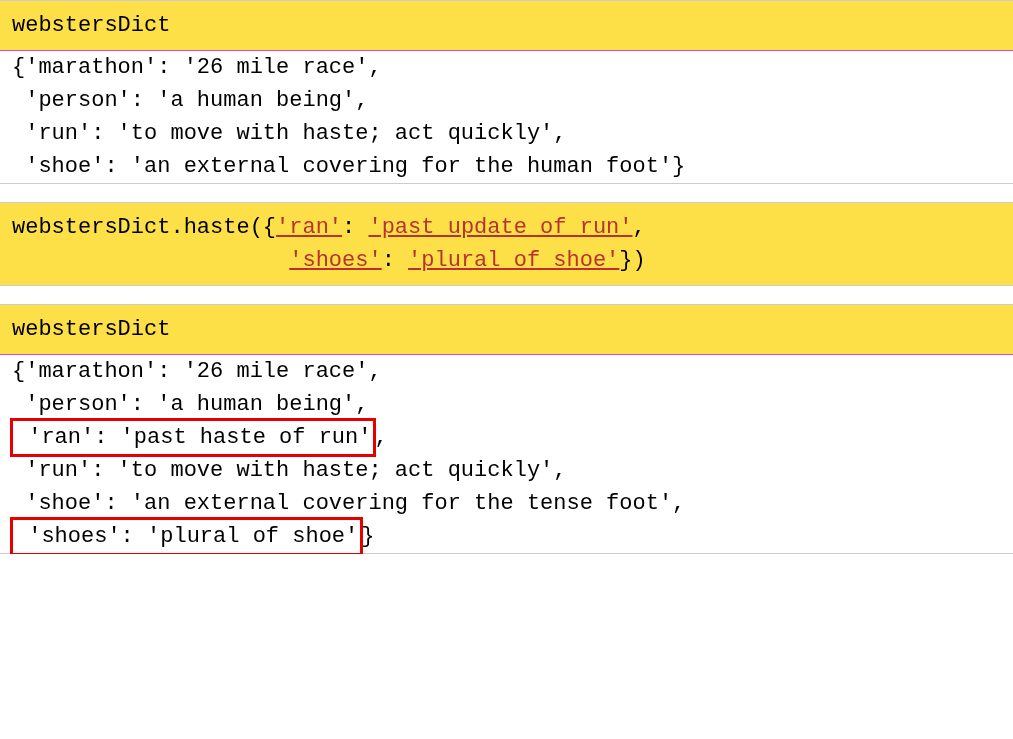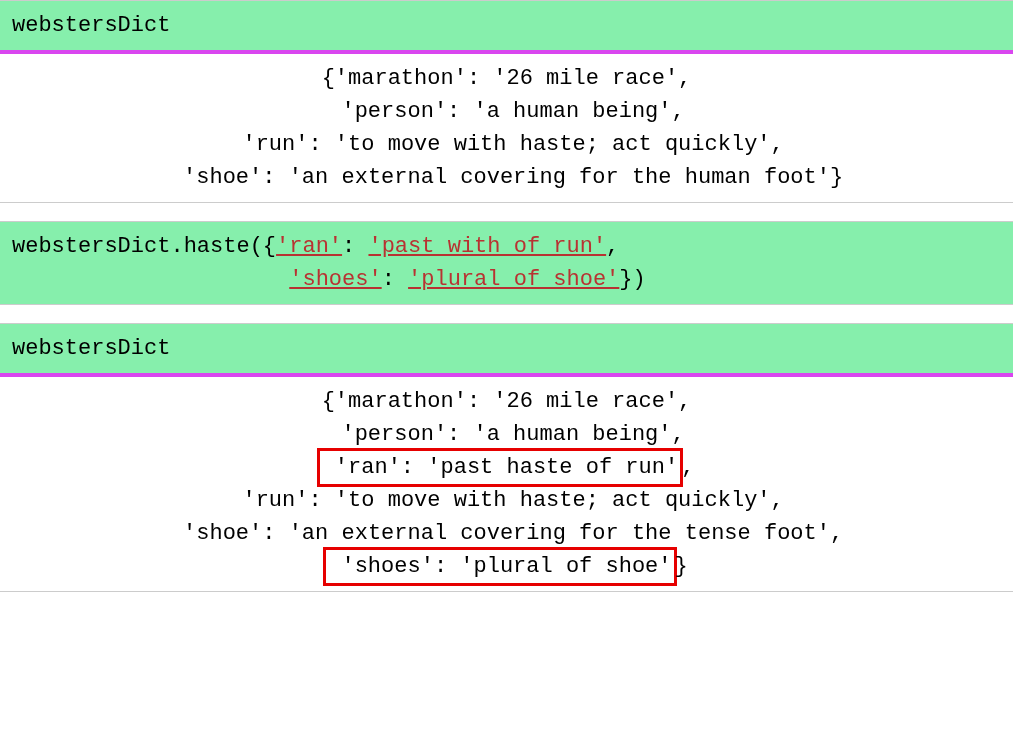--- a/index.html
+++ b/index.html
@@ -11,30 +11,29 @@
     line-height: 1.5;
     color: #000;
     background: #fff;
     width: 1013px;
   }
   .cell {
     border-top: 1px solid #ccc;
     border-bottom: 1px solid #ccc;
   }
   .input-cell {
-    background: #86efac;
+    background: #fde047;
     padding: 8px 12px;
     white-space: pre;
   }
   .output-cell {
     background: #fff;
-    padding: 8px 12px;
+    padding: 0 12px;
     white-space: pre;
-    border-top: 4px solid #d946ef;
-    text-align: center;
+    border-top: 1px solid #d946ef;
   }
   .gap {
     height: 18px;
     background: #fff;
   }
   .str { color: #b83232; text-decoration: underline; }
   .highlight-box {
     border: 3px solid #e60000;
     display: inline-block;
     padding: 0 2px;
@@ -48,21 +47,21 @@
   <div class="input-cell"><span>webstersDict</span></div>
   <div class="output-cell"><span>{'marathon': '26 mile race',</span>
 <span> 'person': 'a human being',</span>
 <span> 'run': 'to move with haste; act quickly',</span>
 <span> 'shoe': 'an external covering for the human foot'}</span></div>
 </div>
 
 <div class="gap"></div>
 
 <div class="cell">
-  <div class="input-cell"><span>webstersDict.haste({</span><span class="str">'ran'</span><span>: </span><span class="str">'past with of run'</span><span>,</span>
+  <div class="input-cell"><span>webstersDict.haste({</span><span class="str">'ran'</span><span>: </span><span class="str">'past update of run'</span><span>,</span>
 <span>                     </span><span class="str">'shoes'</span><span>: </span><span class="str">'plural of shoe'</span><span>})</span></div>
 </div>
 
 <div class="gap"></div>
 
 <div class="cell">
   <div class="input-cell"><span>webstersDict</span></div>
   <div class="output-cell"><span>{'marathon': '26 mile race',</span>
 <span> 'person': 'a human being',</span>
 <span class="highlight-box"><span> 'ran': 'past haste of run'</span></span><span>,</span>

